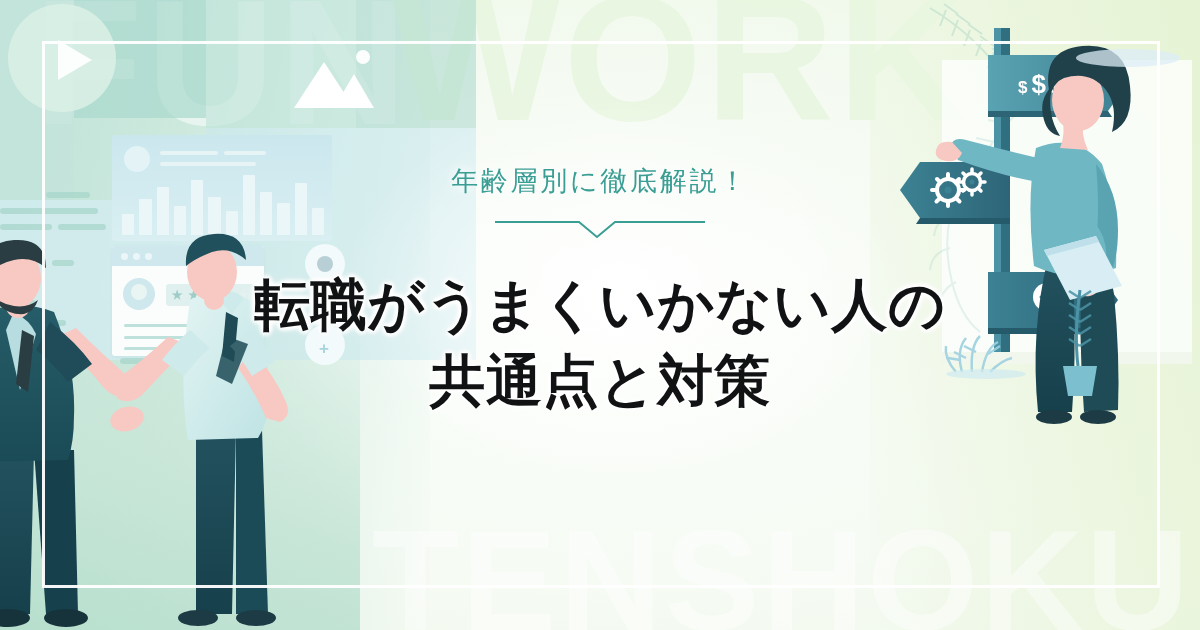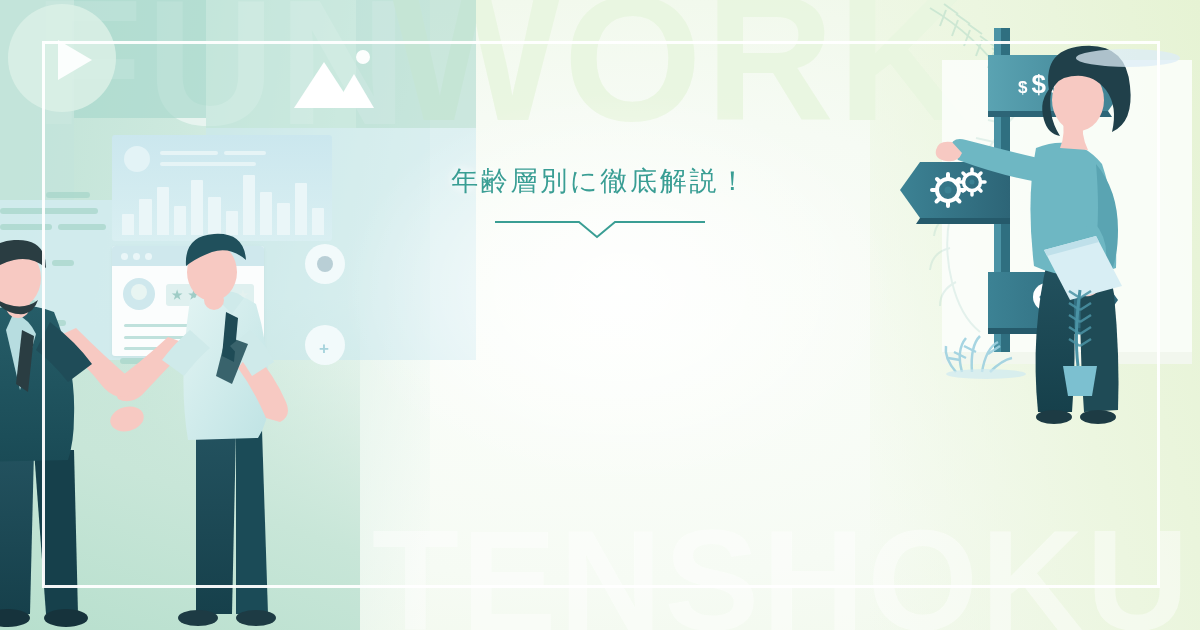--- a/index.html
+++ b/index.html
@@ -426,15 +426,19 @@
 
   <div class="frame"></div>
 
   <div class="textblock">
     <div class="subtitle">年齢層別に徹底解説！</div>
 
     <svg class="divider" viewBox="0 0 214 22">
       <path d="M2 5 H86 L104 20 L122 5 H212" fill="none" stroke="#3a9e94" stroke-width="2" stroke-linejoin="miter"></path>
     </svg>
 
+    <div class="title">
+      <div>転職がうまくいかない人の</div>
+      <div>共通点と対策</div>
+    </div>
   </div>
 
 </div>
 
 </body></html>

